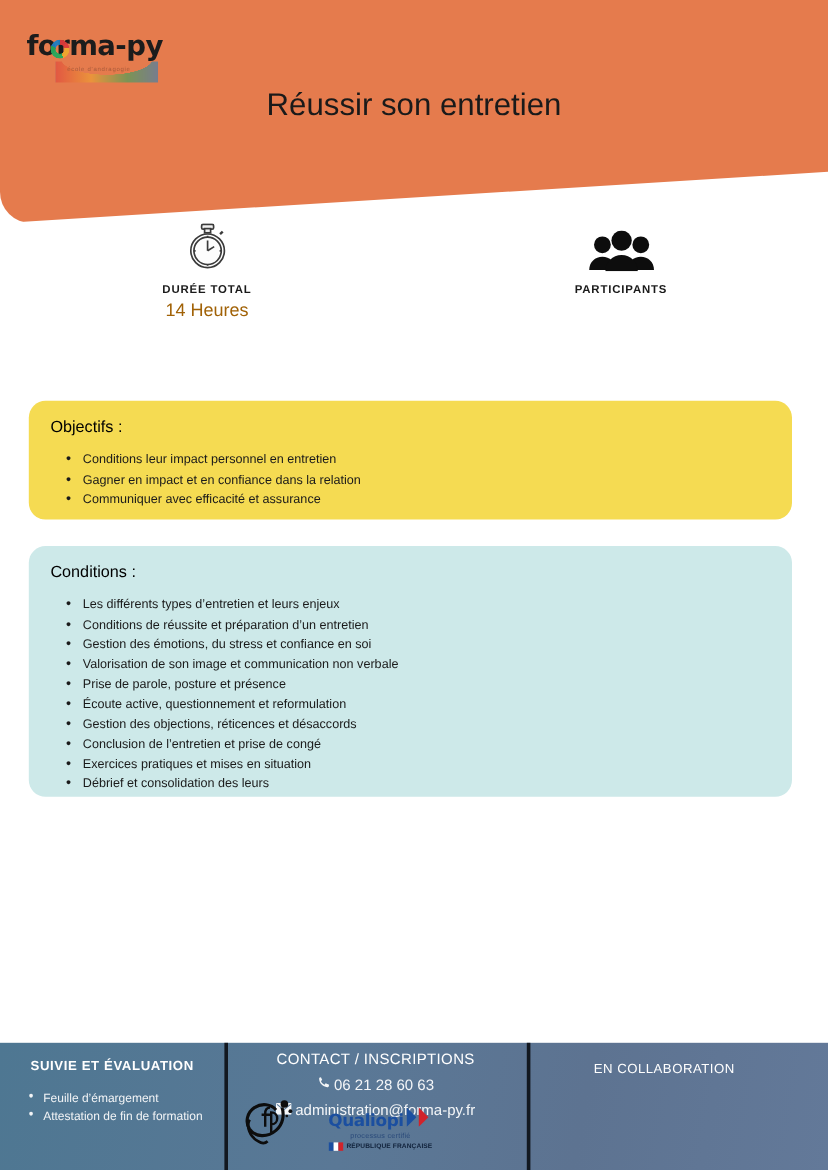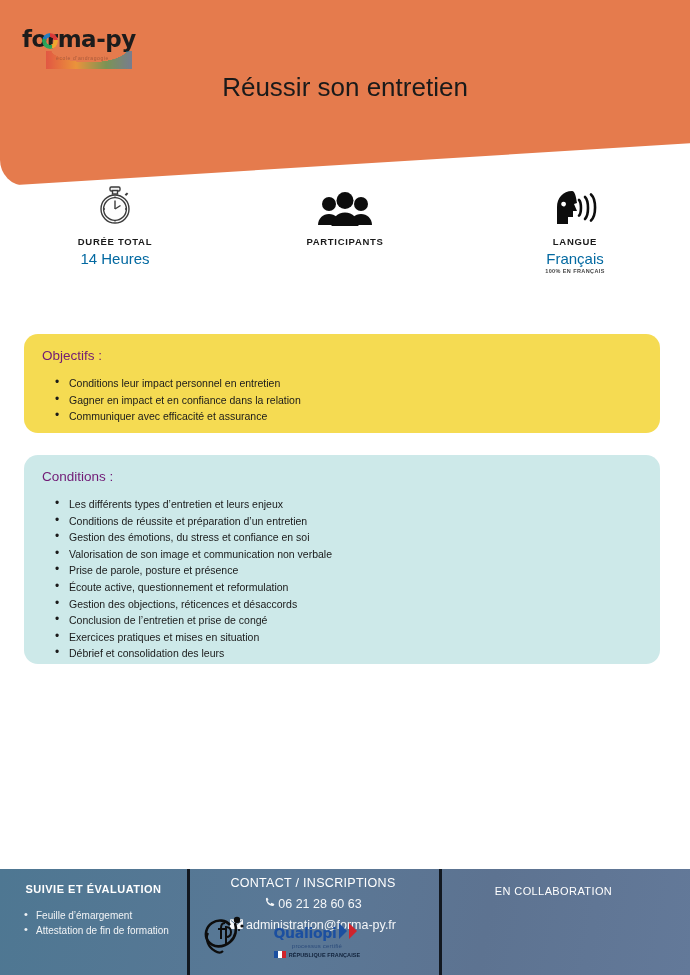--- a/index.html
+++ b/index.html
@@ -77,36 +77,36 @@
     position: absolute; top: 182px; left: 0; width: 690px; height: 110px;
     display: flex;
   }
   .info-col { flex: 1; text-align: center; position: relative; }
   .info-icon { height: 44px; display: flex; align-items: flex-end; justify-content: center; }
   .info-label {
     margin-top: 10px;
     font-size: 9.5px; font-weight: 700; letter-spacing: .7px; color: #1a1a1a;
   }
   .info-value {
-    margin-top: 3px; font-size: 15px; color: #0369a1; font-weight: 400;
+    margin-top: 3px; font-size: 15px; color: #a16207; font-weight: 400;
   }
   .info-note {
     margin-top: 1px; font-size: 5.5px; letter-spacing: .4px; color: #444;
     font-weight: 700;
   }
 
   
   .box {
     position: absolute; left: 24px; width: 636px;
     border-radius: 14px; padding: 14px 18px 16px 18px;
   }
   .box-objectifs { top: 334px; background: #f5db52; height: 99px; }
   .box-programme { top: 455px; background: #cde9e9; height: 209px; }
   .box-title {
-    font-size: 13.5px; color: #701a75; font-weight: 400; margin-bottom: 12px;
+    font-size: 13.5px; color: #000000; font-weight: 400; margin-bottom: 12px;
   }
   .box ul { list-style: none; }
   .box li {
     position: relative; padding-left: 27px;
     font-size: 10.5px; color: #1a1a1a; line-height: 16.6px;
   }
   .box li::before {
     content: "•"; position: absolute; left: 13px; top: -1px;
     font-size: 12px; color: #1a1a1a;
   }
@@ -208,34 +208,20 @@
           <path d="M1 33c0-6.5 5-11 11-11s11 4.5 11 11z"></path>
           <circle cx="44" cy="12" r="7"></circle>
           <path d="M33 33c0-6.5 5-11 11-11s11 4.5 11 11z"></path>
           <circle cx="28" cy="8.5" r="8.5"></circle>
           <path d="M14.5 34c0-7.5 6-13.5 13.5-13.5S41.5 26.5 41.5 34z"></path>
         </svg>
       </div>
       <div class="info-label">PARTICIPANTS</div>
     </div>
 
-    <div class="info-col">
-      <div class="info-icon">
-        <svg width="46" height="36" viewBox="0 0 46 36" fill="none">
-          <path d="M20 1C11 1 5 8 5 17v17h11v-7h5v-6h4l-3-7 3-1C24 7 23 1 20 1z" fill="#0d0d0d"></path>
-          <path d="M14 14a2.4 2.4 0 100 .1" fill="#fff"></path>
-          <path d="M27 10c2.6 2.4 2.6 13.2 0 15.6" stroke="#0d0d0d" stroke-width="2.6" stroke-linecap="round"></path>
-          <path d="M33 7c4 4 4 18 0 22" stroke="#0d0d0d" stroke-width="2.6" stroke-linecap="round"></path>
-          <path d="M39 4.5c5.4 5 5.4 21 0 26" stroke="#0d0d0d" stroke-width="2.6" stroke-linecap="round"></path>
-        </svg>
-      </div>
-      <div class="info-label">LANGUE</div>
-      <div class="info-value">Français</div>
-      <div class="info-note">100% EN FRANÇAIS</div>
-    </div>
 
   </div>
 
   <div class="box box-objectifs">
     <div class="box-title">Objectifs :</div>
     <ul>
       <li>Conditions leur impact personnel en entretien</li>
       <li>Gagner en impact et en confiance dans la relation</li>
       <li>Communiquer avec efficacité et assurance</li>
     </ul>

